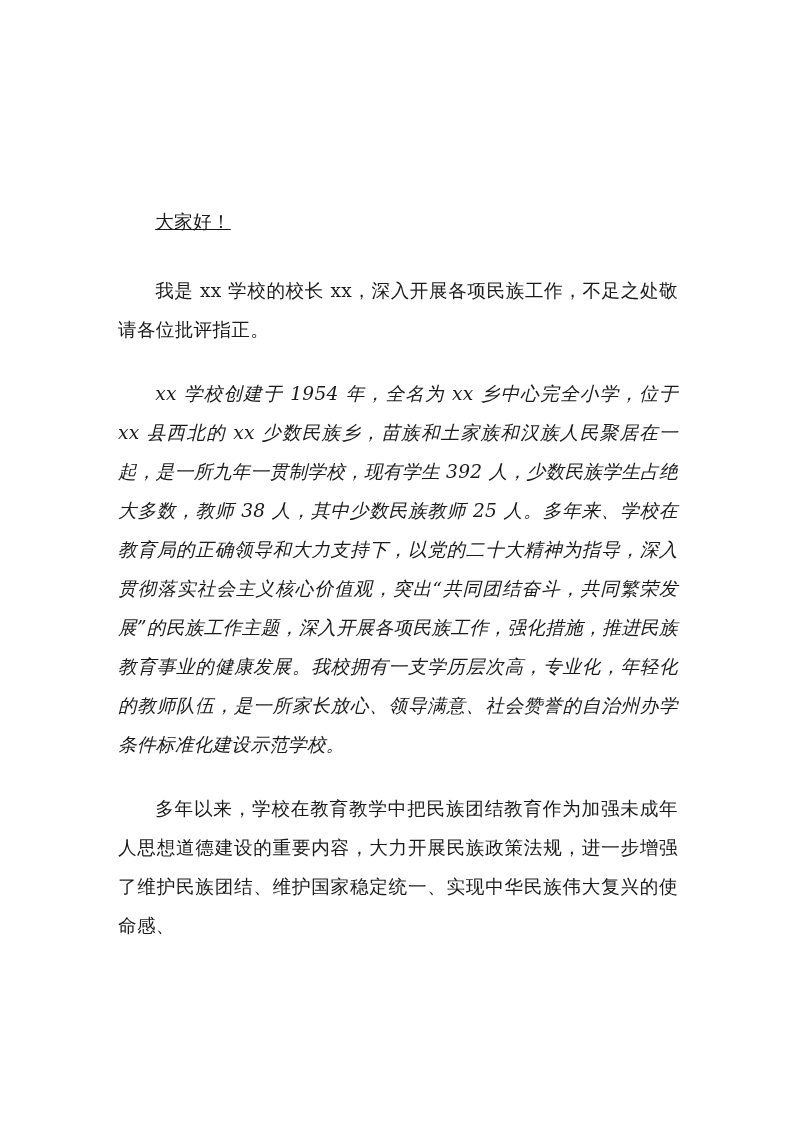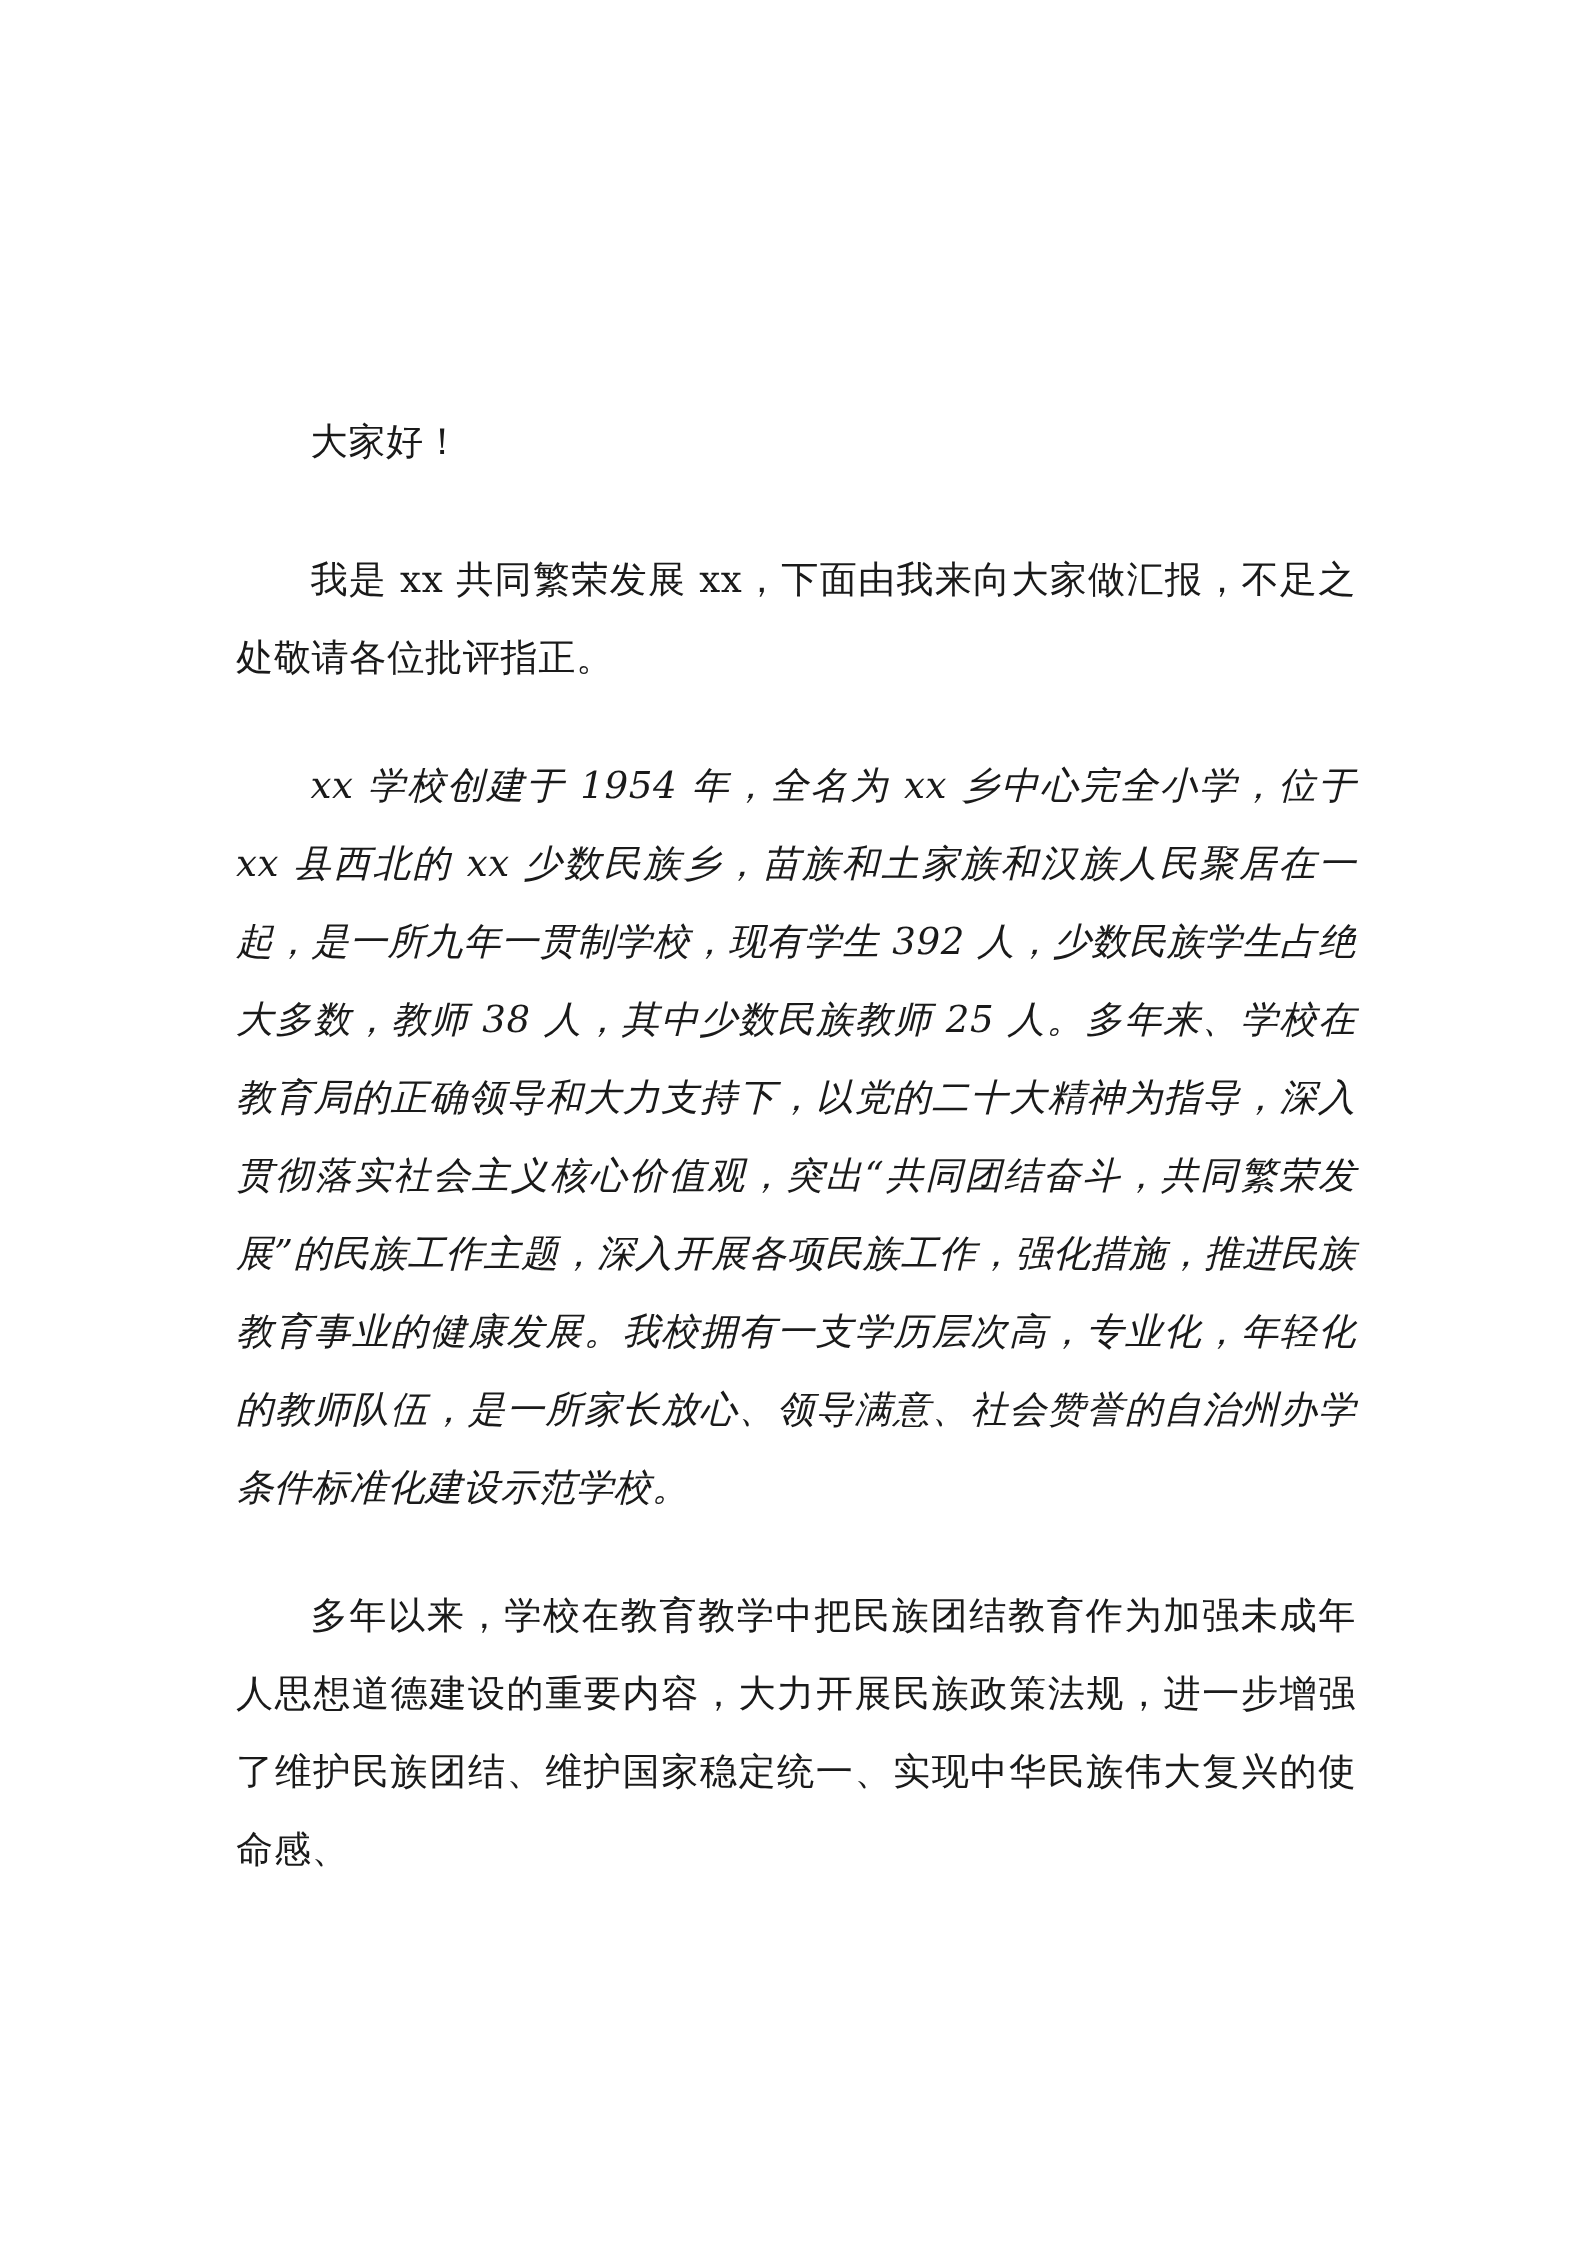--- a/index.html
+++ b/index.html
@@ -22,26 +22,26 @@
       width: 560px;
     }
     .para {
       margin: 0;
       font-size: 18.6px;
       line-height: 39px;
       text-indent: 2em;
       text-align: justify;
       letter-spacing: 0.3px;
     }
-    .gap-1 { margin-top: 16px; }
+    .gap-1 { margin-top: 16px; text-decoration: underline; }
     .gap-2 { margin-top: 30px; }
     .gap-3 { margin-top: 25px; font-style: italic; }
     .gap-4 { margin-top: 25px; }
   </style>
 </head>
 <body>
 
 <div class="page">
   <p class="para gap-1">大家好！</p>
-  <p class="para gap-2">我是 xx 共同繁荣发展 xx，下面由我来向大家做汇报，不足之处敬请各位批评指正。</p>
+  <p class="para gap-2">我是 xx 学校的校长 xx，深入开展各项民族工作，不足之处敬请各位批评指正。</p>
   <p class="para gap-3">xx 学校创建于 1954 年，全名为 xx 乡中心完全小学，位于 xx 县西北的 xx 少数民族乡，苗族和土家族和汉族人民聚居在一起，是一所九年一贯制学校，现有学生 392 人，少数民族学生占绝大多数，教师 38 人，其中少数民族教师 25 人。多年来、学校在教育局的正确领导和大力支持下，以党的二十大精神为指导，深入贯彻落实社会主义核心价值观，突出“共同团结奋斗，共同繁荣发展”的民族工作主题，深入开展各项民族工作，强化措施，推进民族教育事业的健康发展。我校拥有一支学历层次高，专业化，年轻化的教师队伍，是一所家长放心、领导满意、社会赞誉的自治州办学条件标准化建设示范学校。</p>
   <p class="para gap-4">多年以来，学校在教育教学中把民族团结教育作为加强未成年人思想道德建设的重要内容，大力开展民族政策法规，进一步增强了维护民族团结、维护国家稳定统一、实现中华民族伟大复兴的使命感、</p>
 </div>
 
 </body></html>

